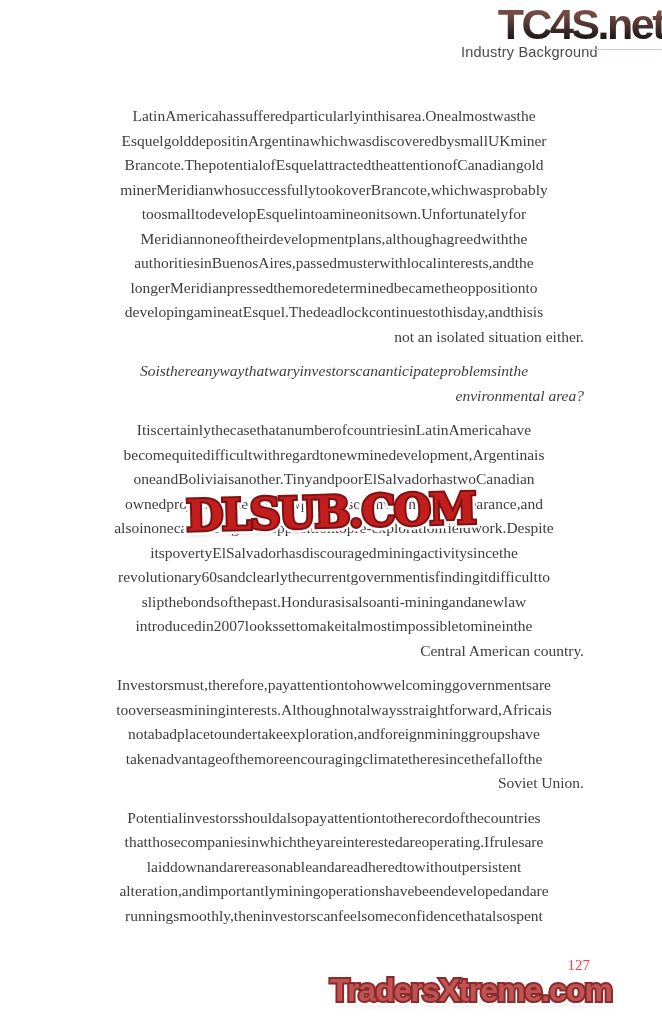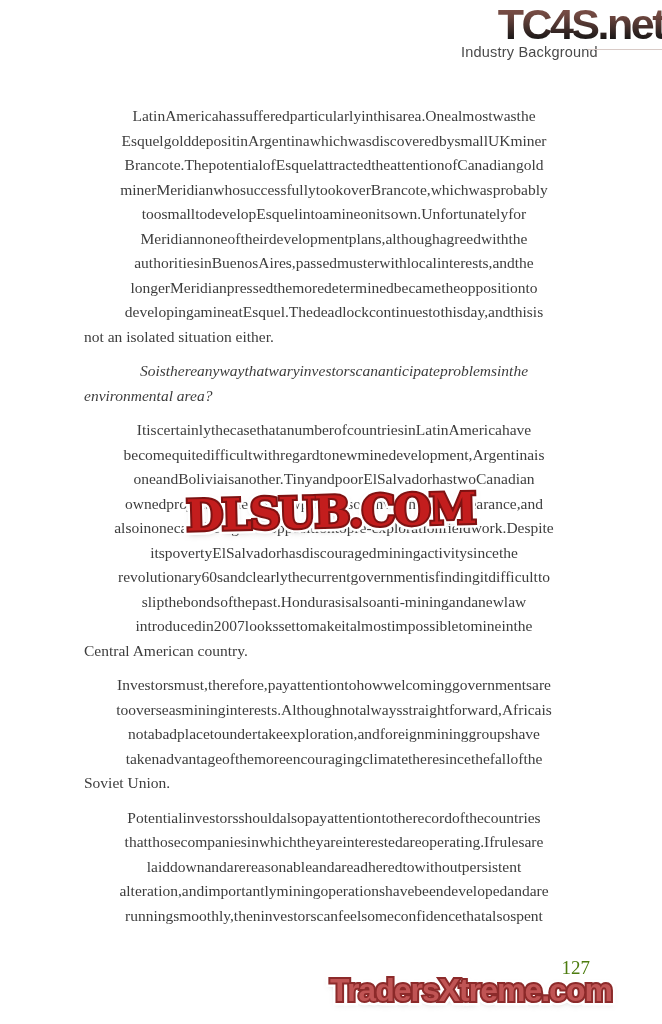--- a/index.html
+++ b/index.html
@@ -29,21 +29,21 @@
 
   
   .body-text {
     position:absolute; left:84px; top:104px; width:500px;
     font-size:15.5px; color:#3d3d3d;
   }
   .para { margin:0 0 10px 0; }
   .para.italic { font-style:italic; }
   .bline { height:24.5px; line-height:24.5px; white-space:nowrap; }
   .bline.just { display:flex; justify-content:center; }
-  .bline.last { text-align:left; }
+  .bline.last { text-align:right; }
 
   
   .wm { position:absolute; text-align:center; z-index:5; }
   .wm span { position:absolute; left:0; top:0; width:100%; }
   .wm-dlsub {
     left:186px; top:486px; width:282px; height:52px;
     font-family:"DejaVu Serif", serif; font-weight:700;
     font-size:43px; line-height:52px; letter-spacing:-2px;
     transform:rotate(-1.5deg);
   }
@@ -55,21 +55,21 @@
   .wm .outline {
     color:#ffffff; -webkit-text-stroke:9px #ffffff;
     text-shadow:0 0 4px rgba(140,140,140,.75), 0 3px 6px rgba(110,110,110,.5);
   }
   .wm .edge { color:transparent; -webkit-text-stroke:4px currentColor; }
   .wm .fill { position:absolute; }
 
   
   .page-number {
     position:absolute; right:72px; top:957px;
-    font-size:19px; color:#4d7c0f; z-index:4;
+    font-size:15px; color:#ef4444; z-index:4;
   }
 </style>
 </head>
 <body>
 
 <div class="page">
 
   <div class="logo">
     <span class="logo-text">TC4S.net</span>
   </div>

